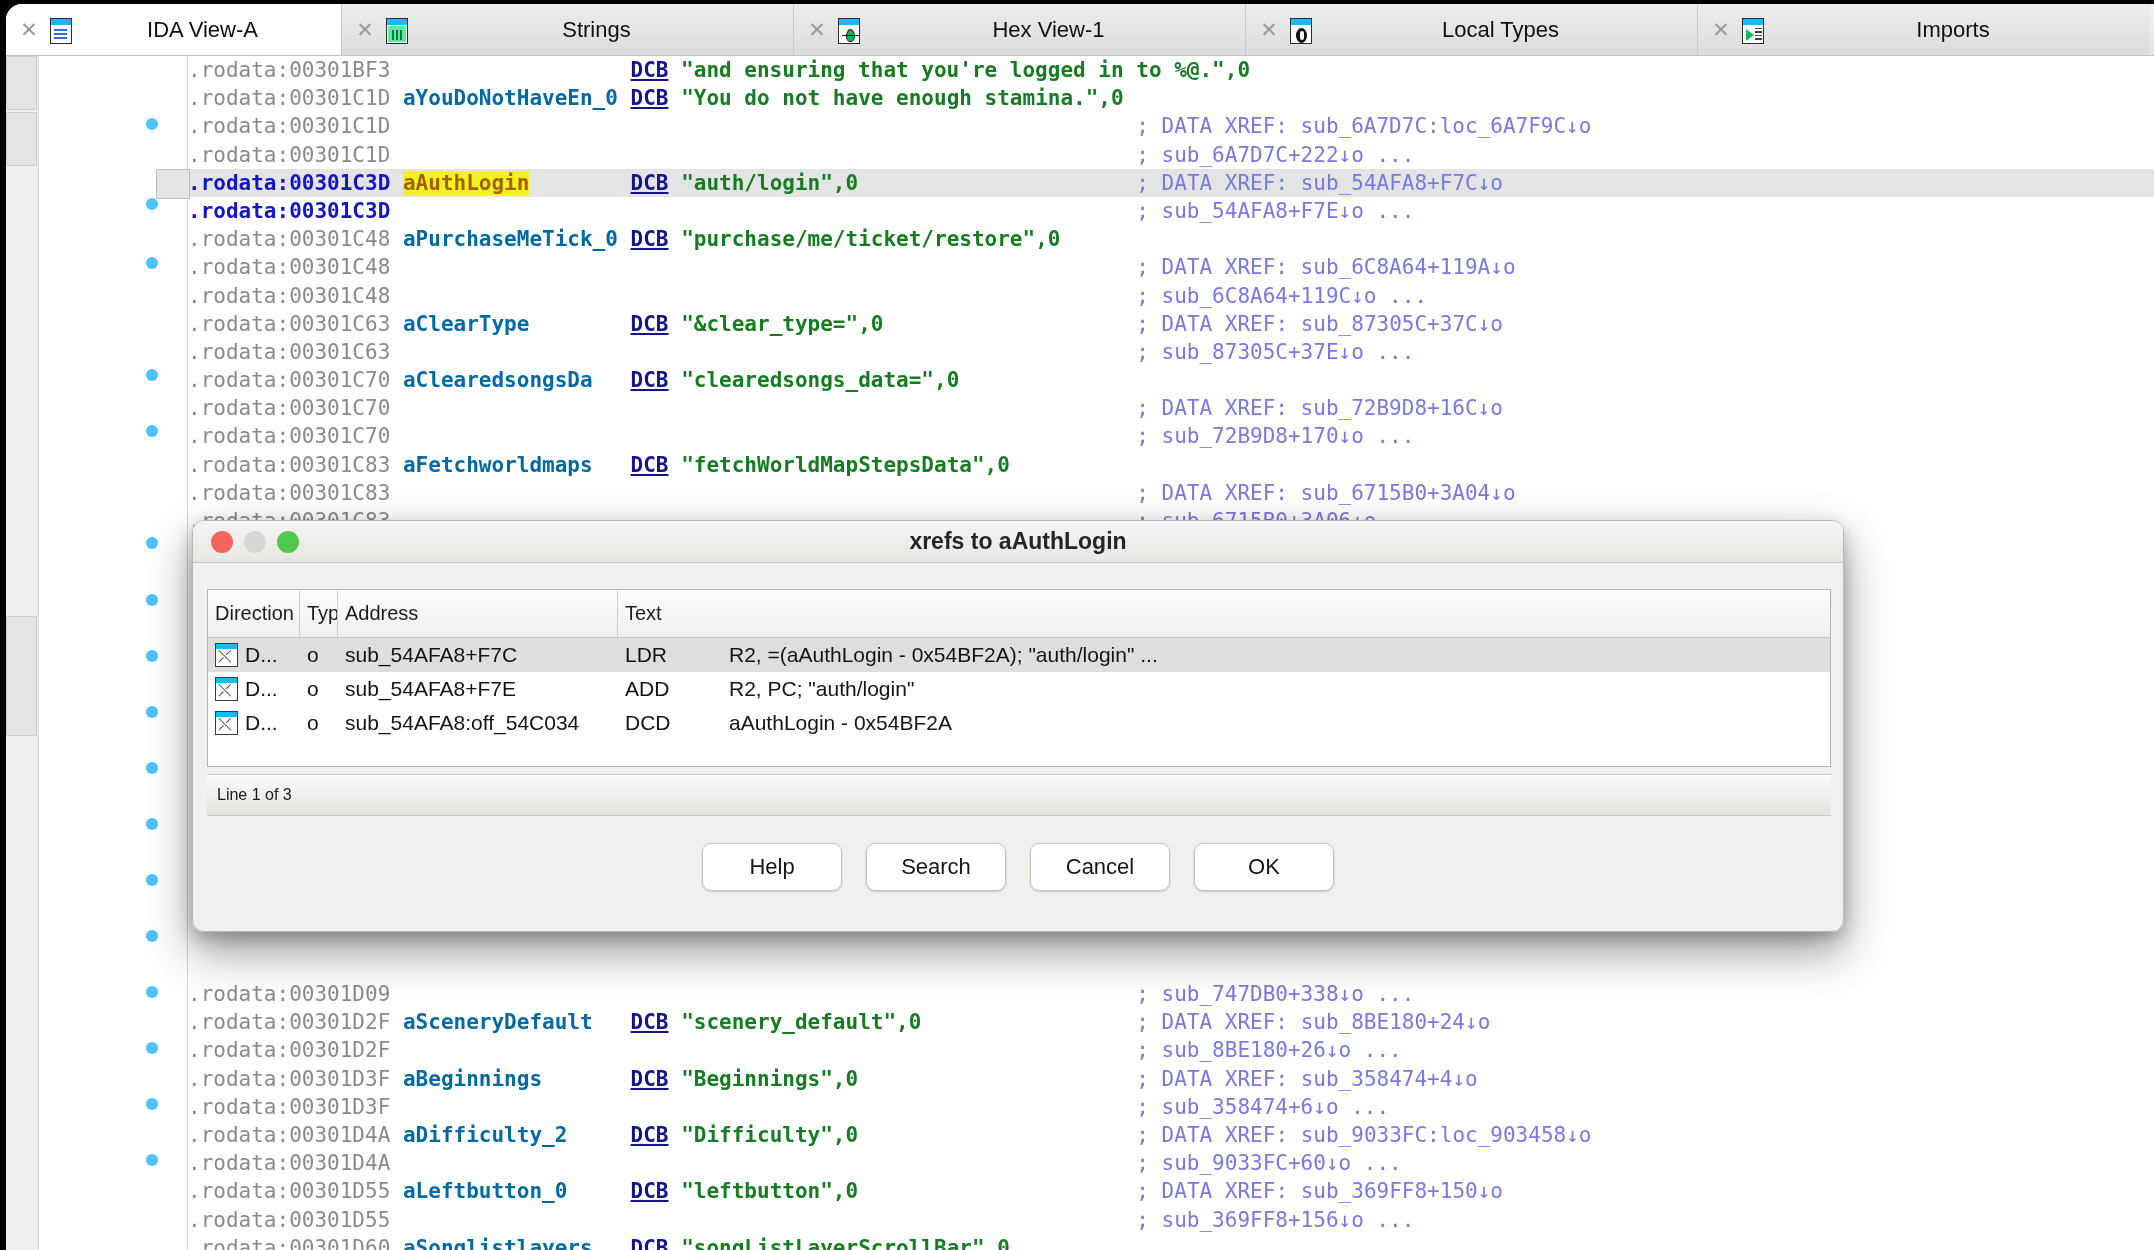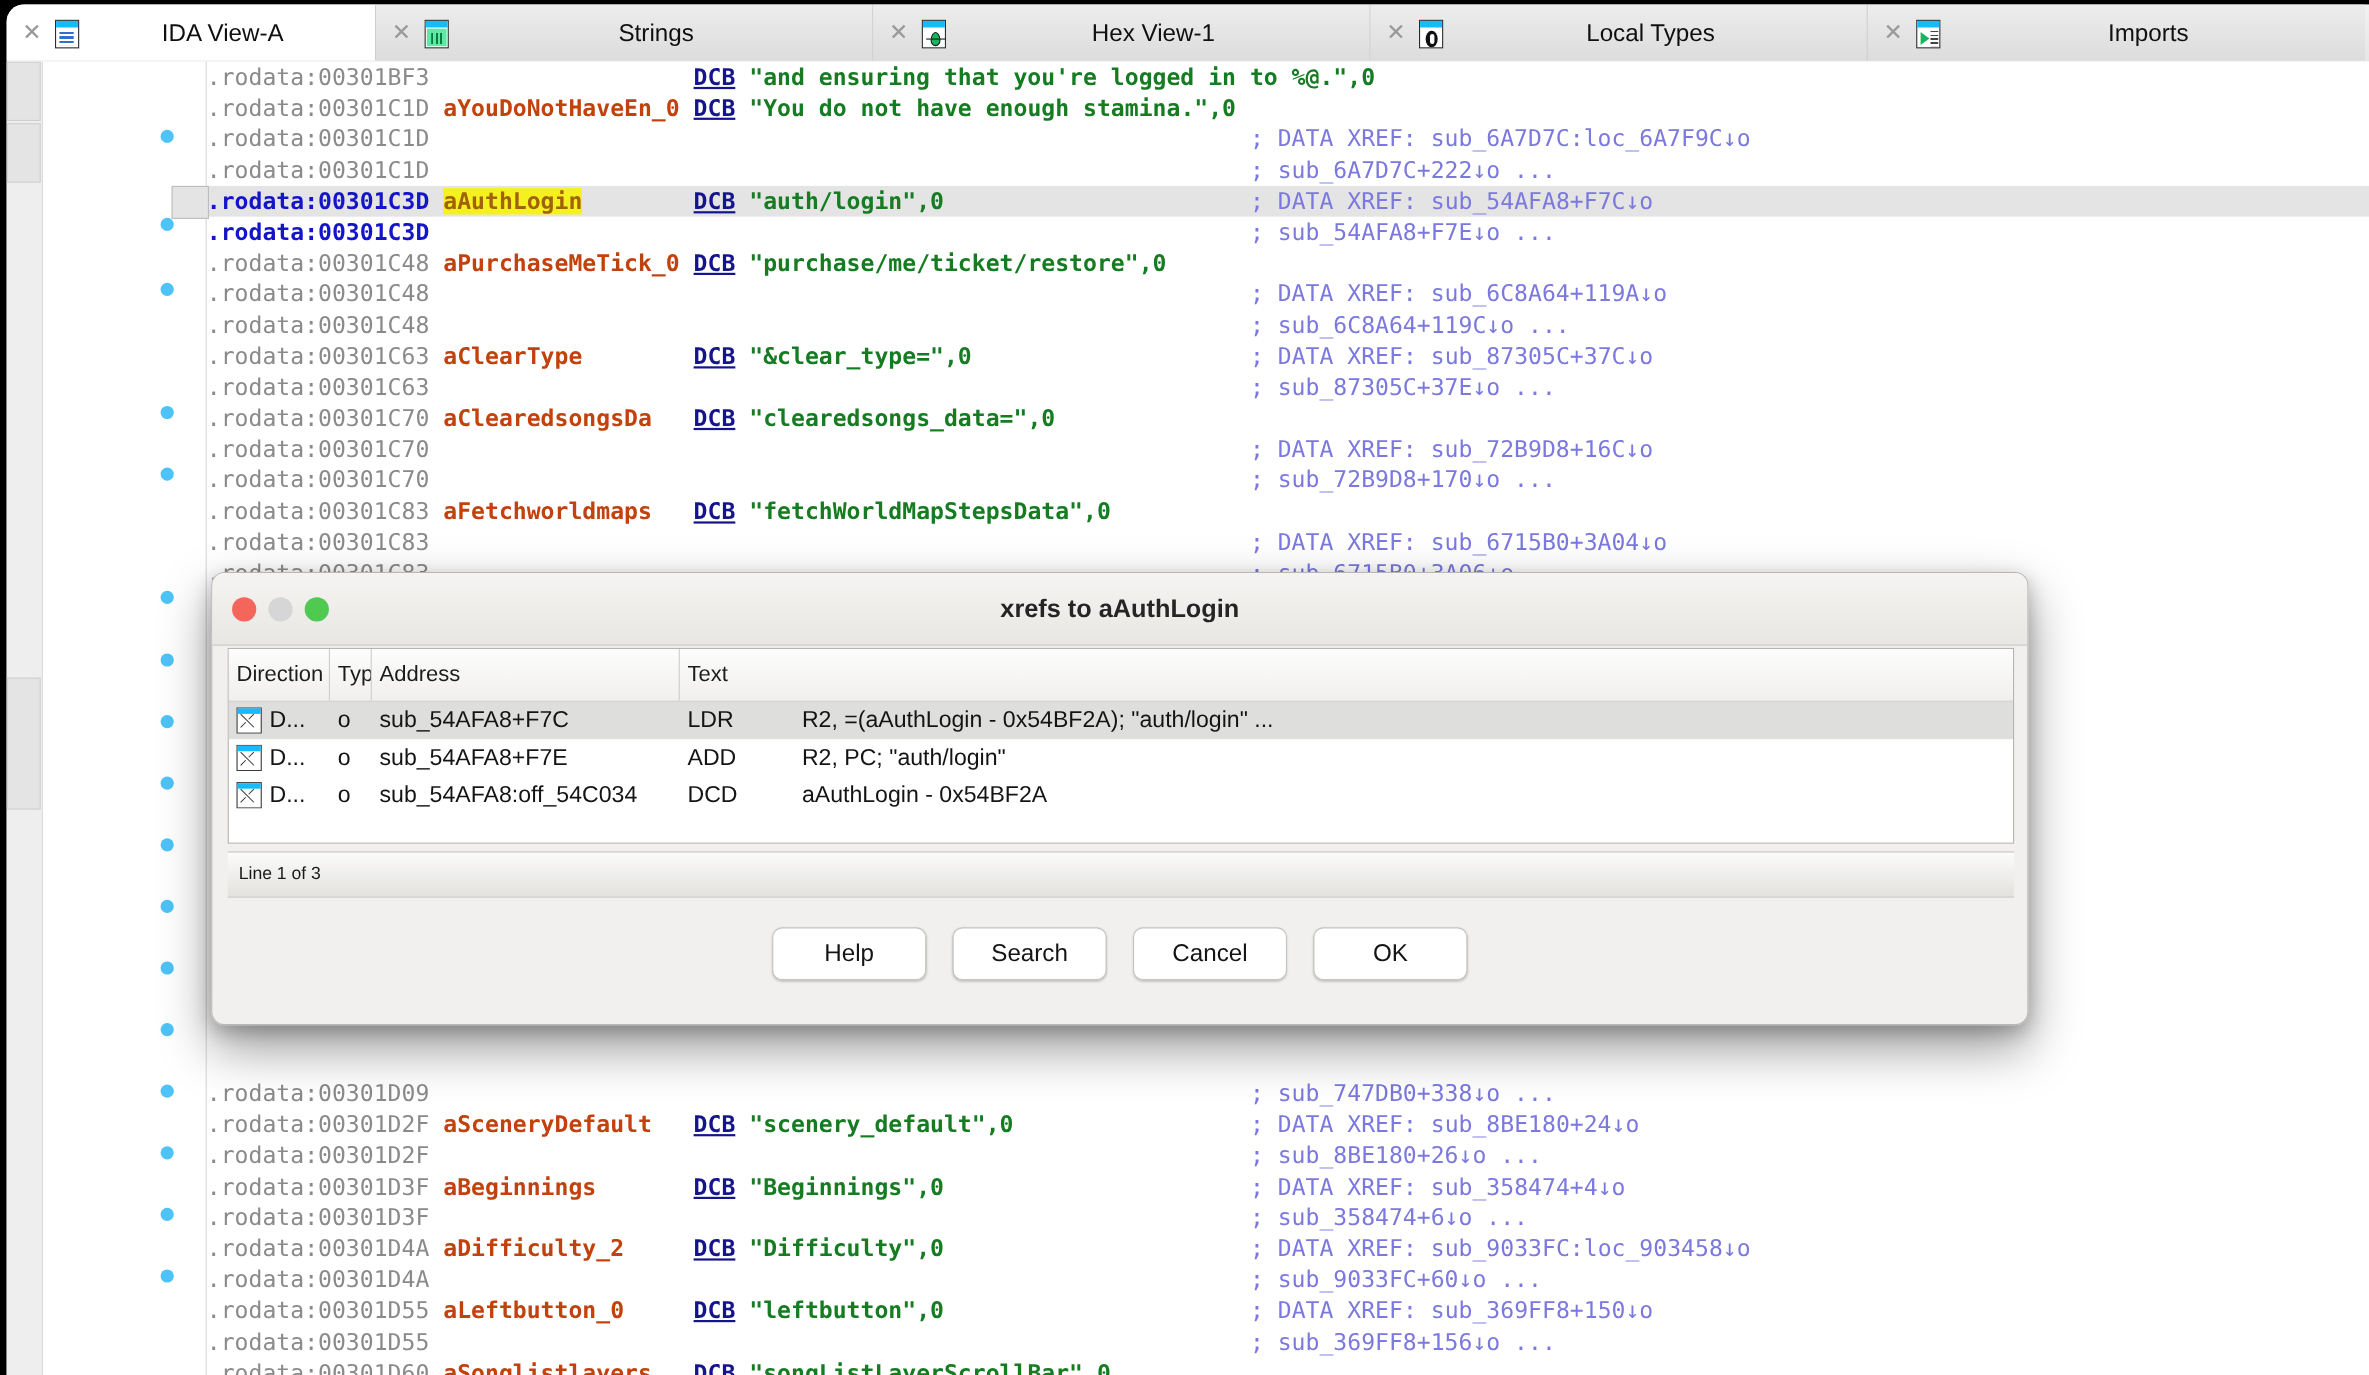--- a/index.html
+++ b/index.html
@@ -93,38 +93,38 @@
     position: relative; height: 28.2px; line-height: 28.2px;
     font-size: 21px; white-space: pre; font-family: "DejaVu Sans Mono", monospace;
   }
   .line.sel { background: #e4e4e4; }
   .line.sel::before {
     content: ""; position: absolute; left: -32px; top: 0; width: 32px; height: 100%;
     background: #e4e4e4; border: 1px solid #bdbdbd;
   }
   .addr  { color: #8a8a8a; }
   .addr.b{ color: #1414c8; font-weight: bold; }
-  .nm    { color: #c2410c; font-weight: bold; }
+  .nm    { color: #0369a1; font-weight: bold; }
   .nm.hl { background: #f5f11f; color: #a16207; }
   .kw    { color: #14148c; font-weight: bold; text-decoration: underline; }
   .str   { color: #157c22; font-weight: bold; }
   .xref  { color: #7b78de; }
 
   
   .dlgshadow {
     position: absolute; left: 186px; top: 516px; width: 1652px; height: 412px;
     border-radius: 12px; box-shadow: 0 20px 46px rgba(0,0,0,0.40), 0 6px 16px rgba(0,0,0,0.22);
   }
   .dialog {
     position: absolute; left: 186px; top: 516px; width: 1652px; height: 412px;
     background: #f1f0ee; border-radius: 12px; border: 1px solid #b9b7b4;
     overflow: hidden; font-family: "Liberation Sans", sans-serif;
   }
   .titlebar {
-    position: relative; height: 66px;
+    position: relative; height: 42px;
     background: linear-gradient(#f5f4f2, #e8e7e4);
     border-bottom: 1px solid #c8c6c3;
     display: flex; align-items: center;
   }
   .lights { display: flex; gap: 11px; margin-left: 18px; }
   .light { width: 22px; height: 22px; border-radius: 50%; }
   .l-red { background: #f4655b; }
   .l-yel { background: #d6d6d6; }
   .l-grn { background: #4fc94f; }
   .dlgtitle {

